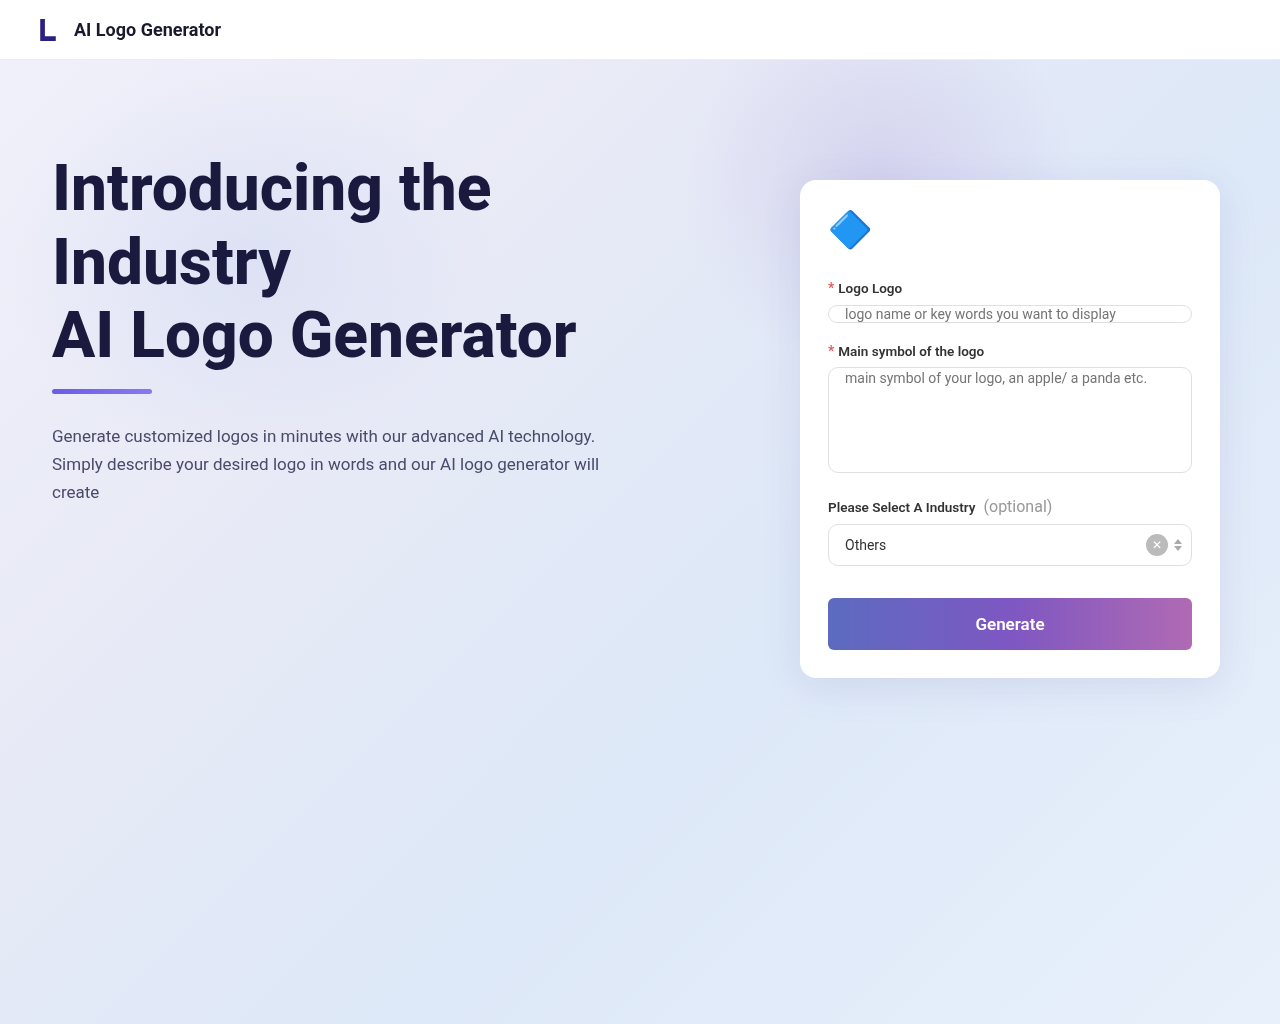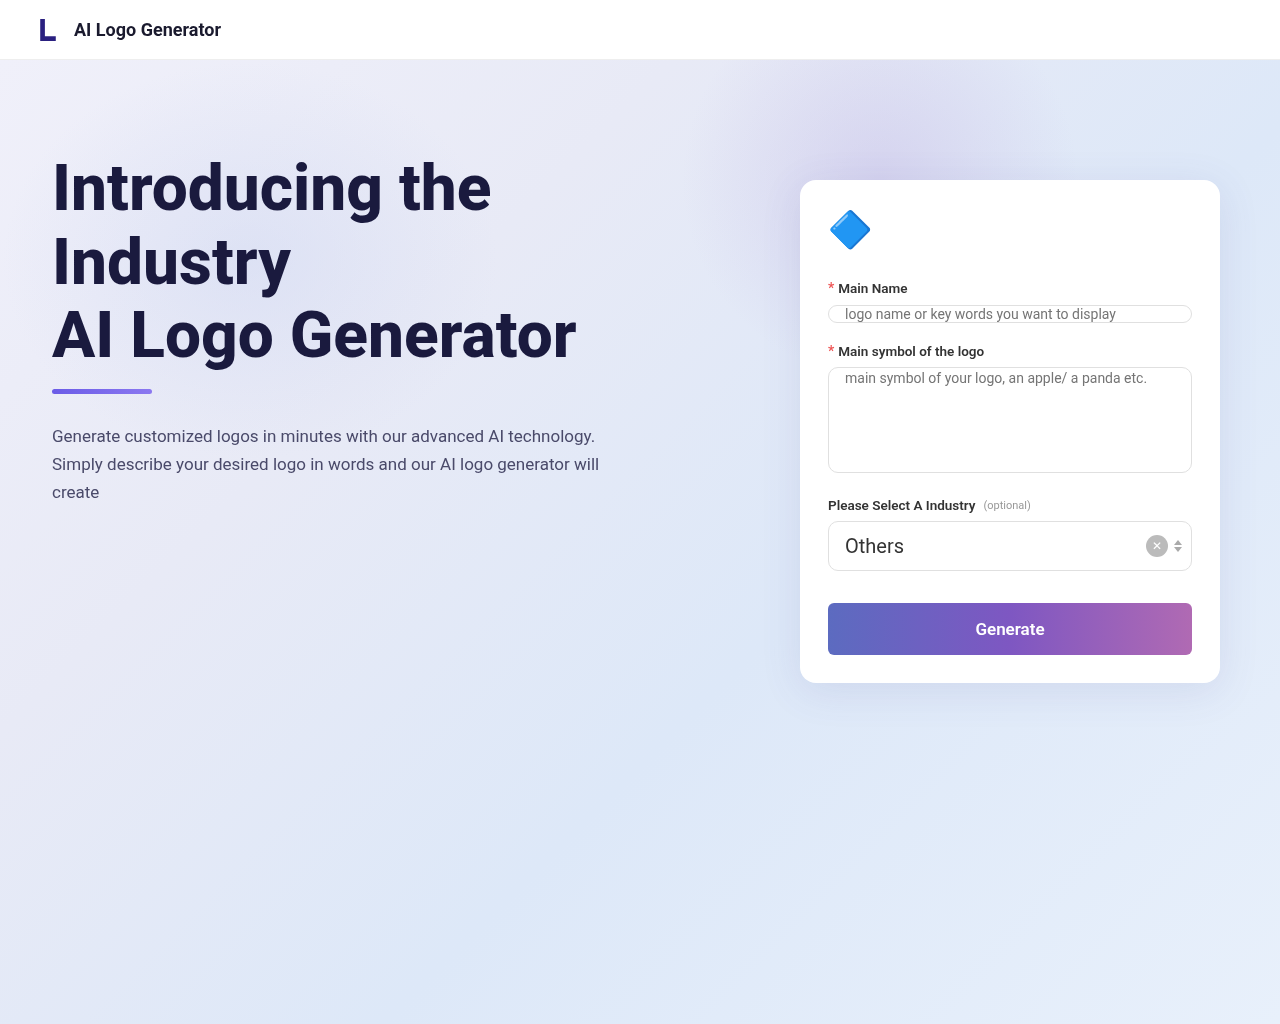--- a/index.html
+++ b/index.html
@@ -143,21 +143,21 @@
     }
 
     .required-star {
       color: #e55;
       font-size: 14px;
     }
 
     .optional-tag {
       font-weight: 400;
       color: #999;
-      font-size: 11px;
+      font-size: 16px;
       margin-left: 4px;
     }
 
     .text-input {
       width: 100%;
       padding: 0 16px;
       border: 1.5px solid #e0e0e0;
       border-radius: 10px;
       font-size: 14px;
       color: #999;
@@ -176,21 +176,21 @@
     .select-wrapper {
       position: relative;
       width: 100%;
     }
 
     .industry-select {
       width: 100%;
       padding: 12px 52px 12px 16px;
       border: 1.5px solid #e0e0e0;
       border-radius: 10px;
-      font-size: 20px;
+      font-size: 14px;
       color: #333;
       outline: none;
       background: #fff;
       appearance: none;
       font-family: inherit;
       cursor: pointer;
     }
 
     .select-controls {
       position: absolute;
@@ -289,21 +289,21 @@
     </p>
   </div>
 
   <div class="form-card">
     <div class="form-icon">🔷</div>
 
     
     <div class="field-group">
       <label class="field-label">
         <span class="required-star">*</span>
-        <span>Main Name</span>
+        <span>Logo Logo</span>
       </label>
       <input type="text" class="text-input" placeholder="logo name or key words you want to display" style="">
     </div>
 
     
     <div class="field-group">
       <label class="field-label">
         <span class="required-star">*</span>
         <span>Main symbol of the logo</span>
       </label>

